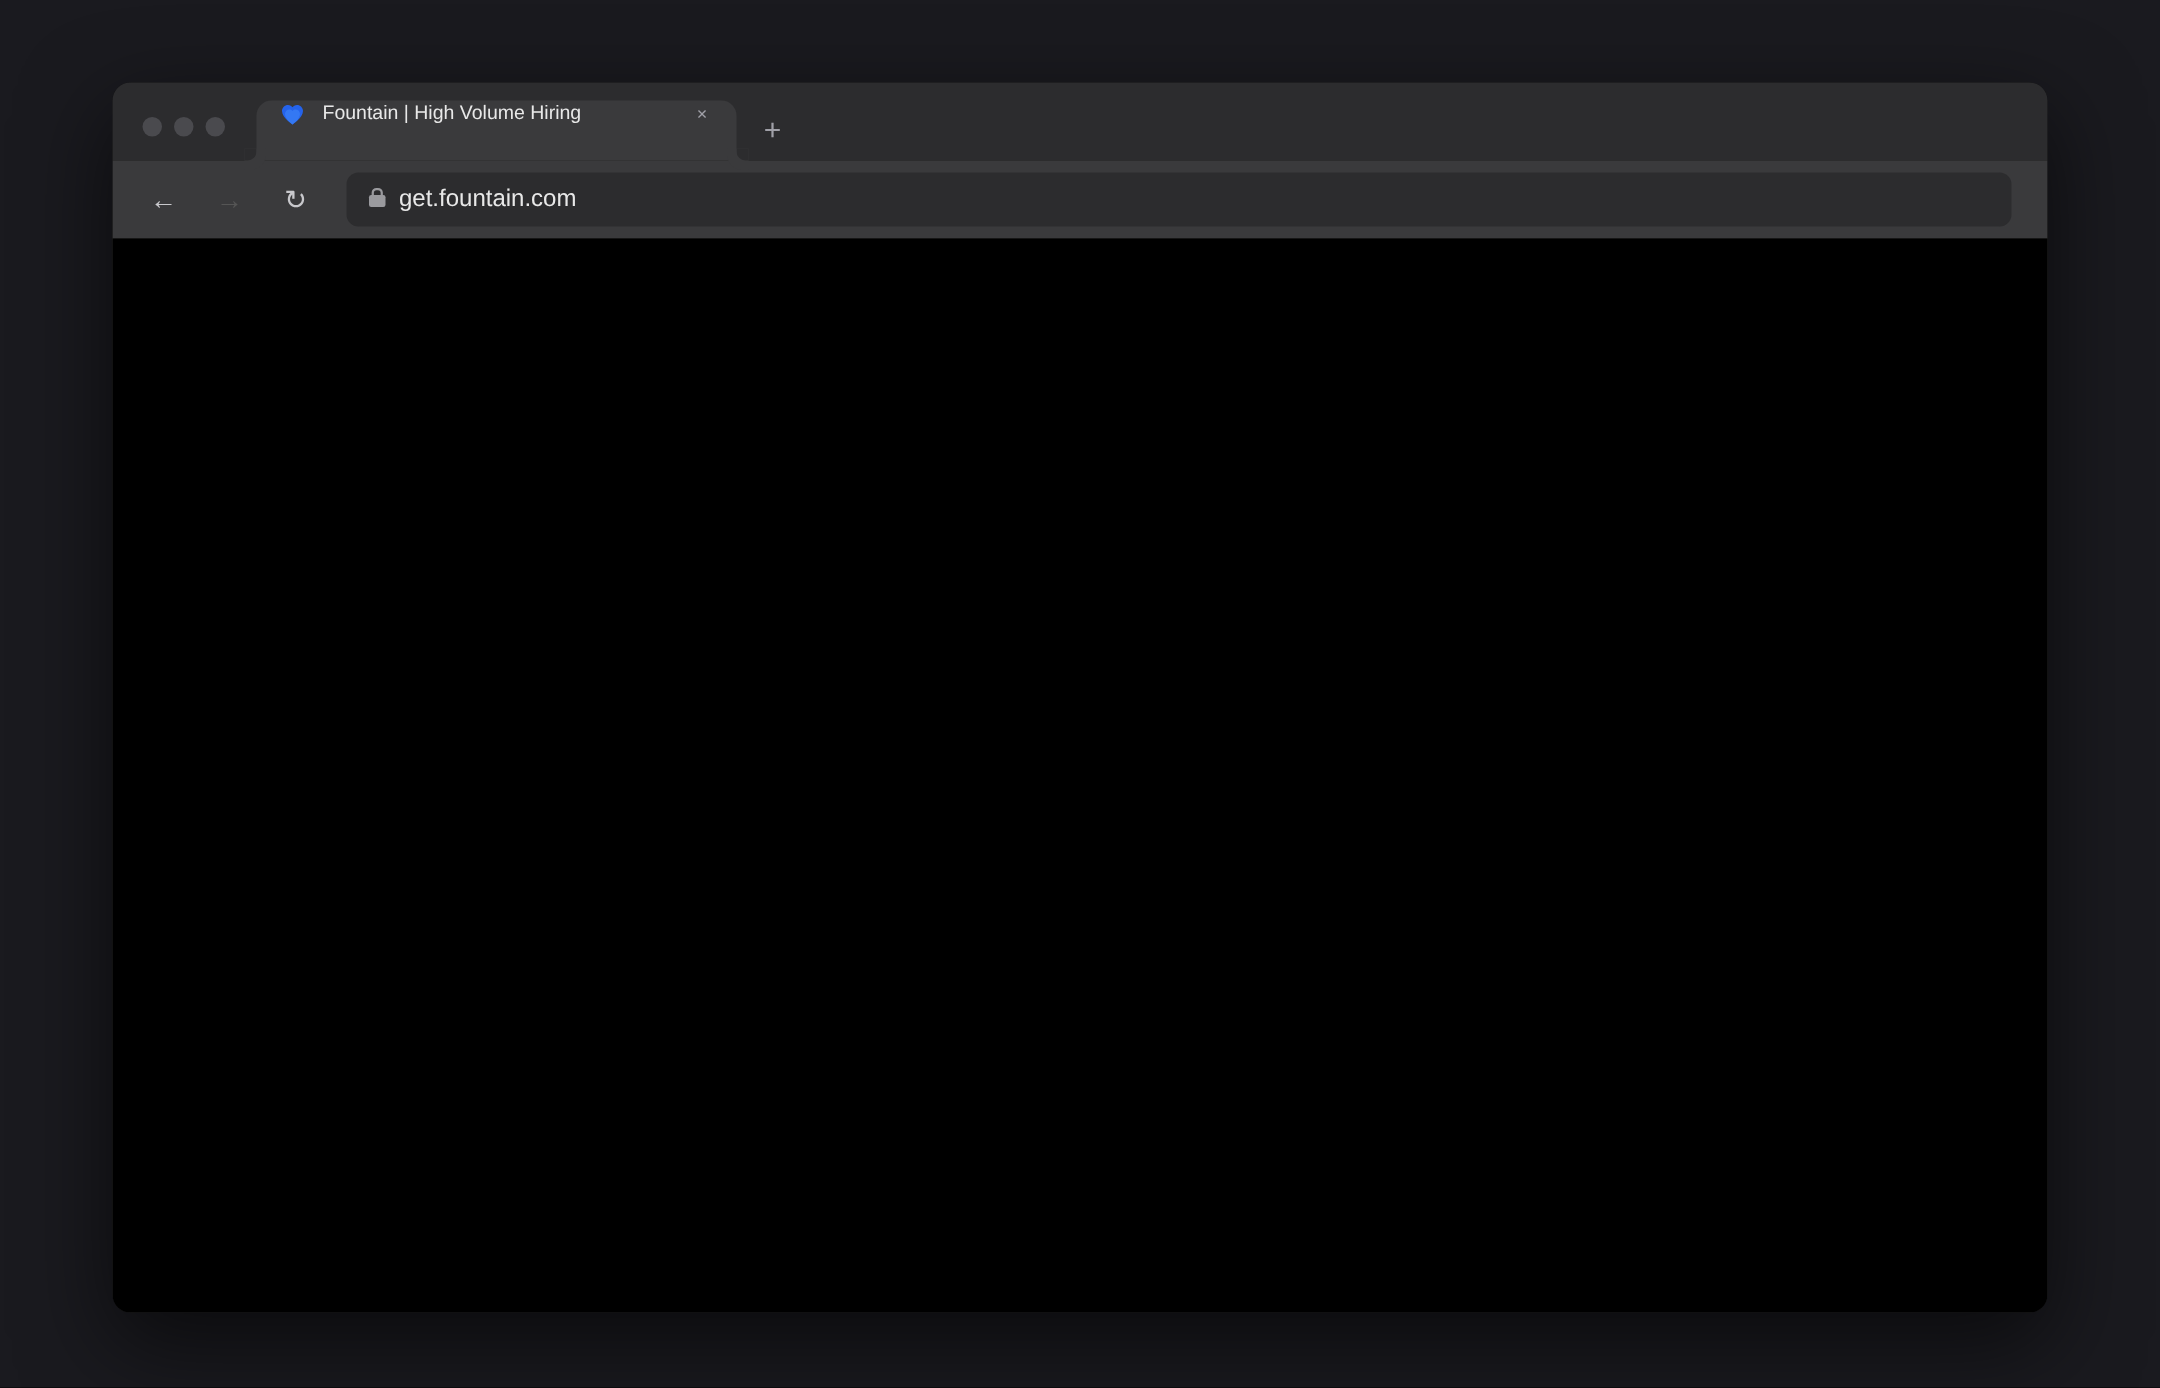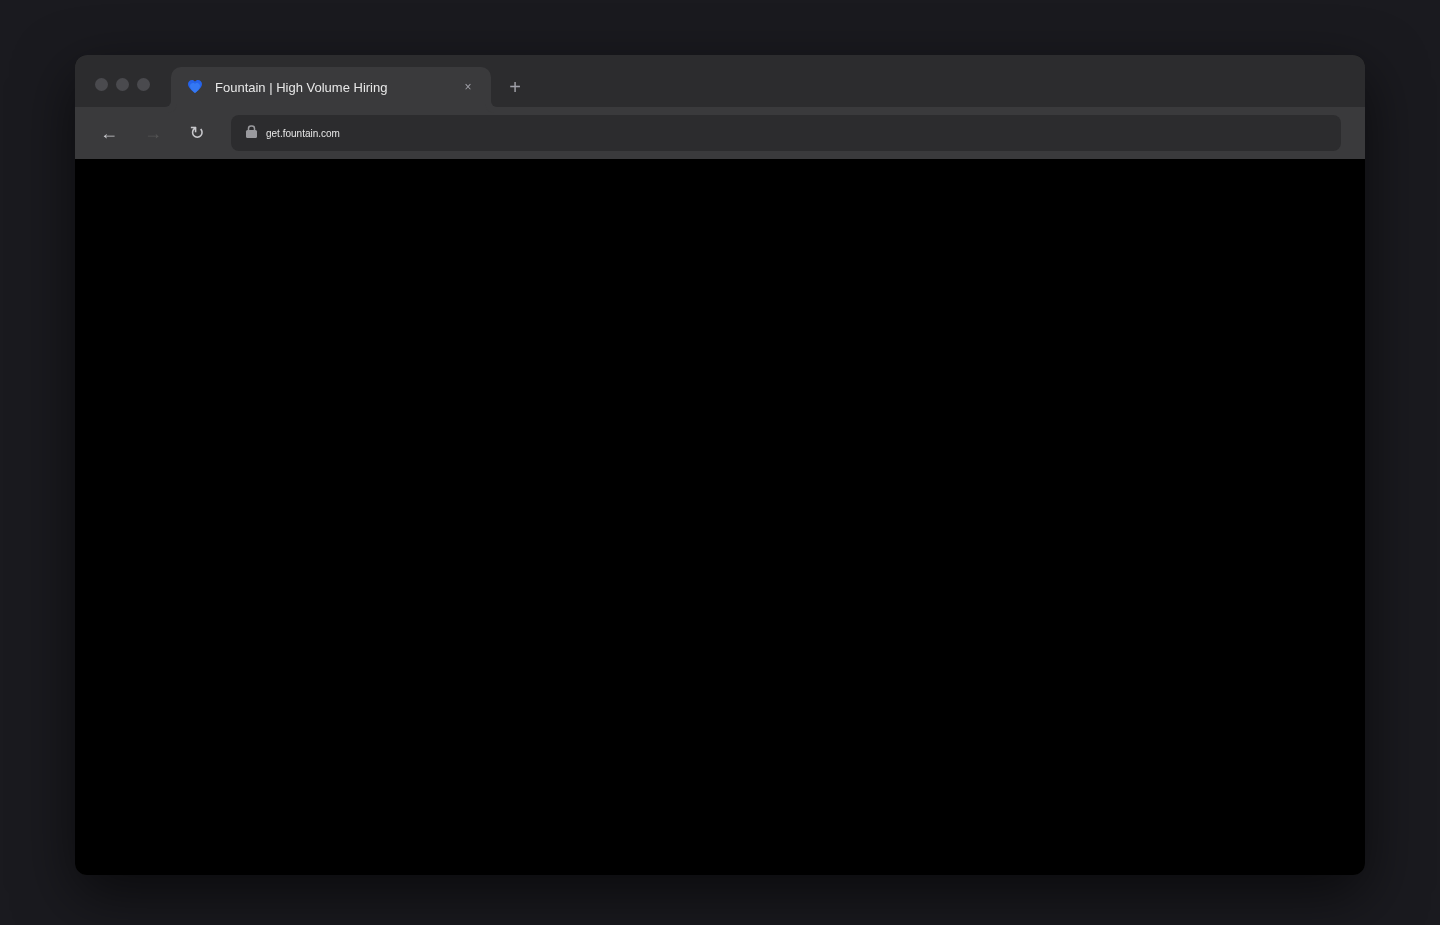--- a/index.html
+++ b/index.html
@@ -63,21 +63,21 @@
       align-items: flex-end;
       margin-left: 80px;
       flex: 1;
     }
 
     .tab-active {
       background: #3a3a3c;
       border-radius: 10px 10px 0 0;
       height: 40px;
       display: flex;
-      align-items: center;
+      align-items: flex-start;
       padding: 0 14px;
       gap: 10px;
       min-width: 320px;
       max-width: 360px;
       position: relative;
       margin-top: 38px;
     }
 
     .tab-active::before {
       content: '';
@@ -189,21 +189,21 @@
     }
 
     .lock-icon {
       color: #9a9a9e;
       font-size: 13px;
       flex-shrink: 0;
     }
 
     .url-text {
       color: #e8e8e8;
-      font-size: 10px;
+      font-size: 16px;
       font-weight: 400;
     }
 
     
     .page-content {
       flex: 1;
       background: #000000;
     }
   </style>
 </head>

